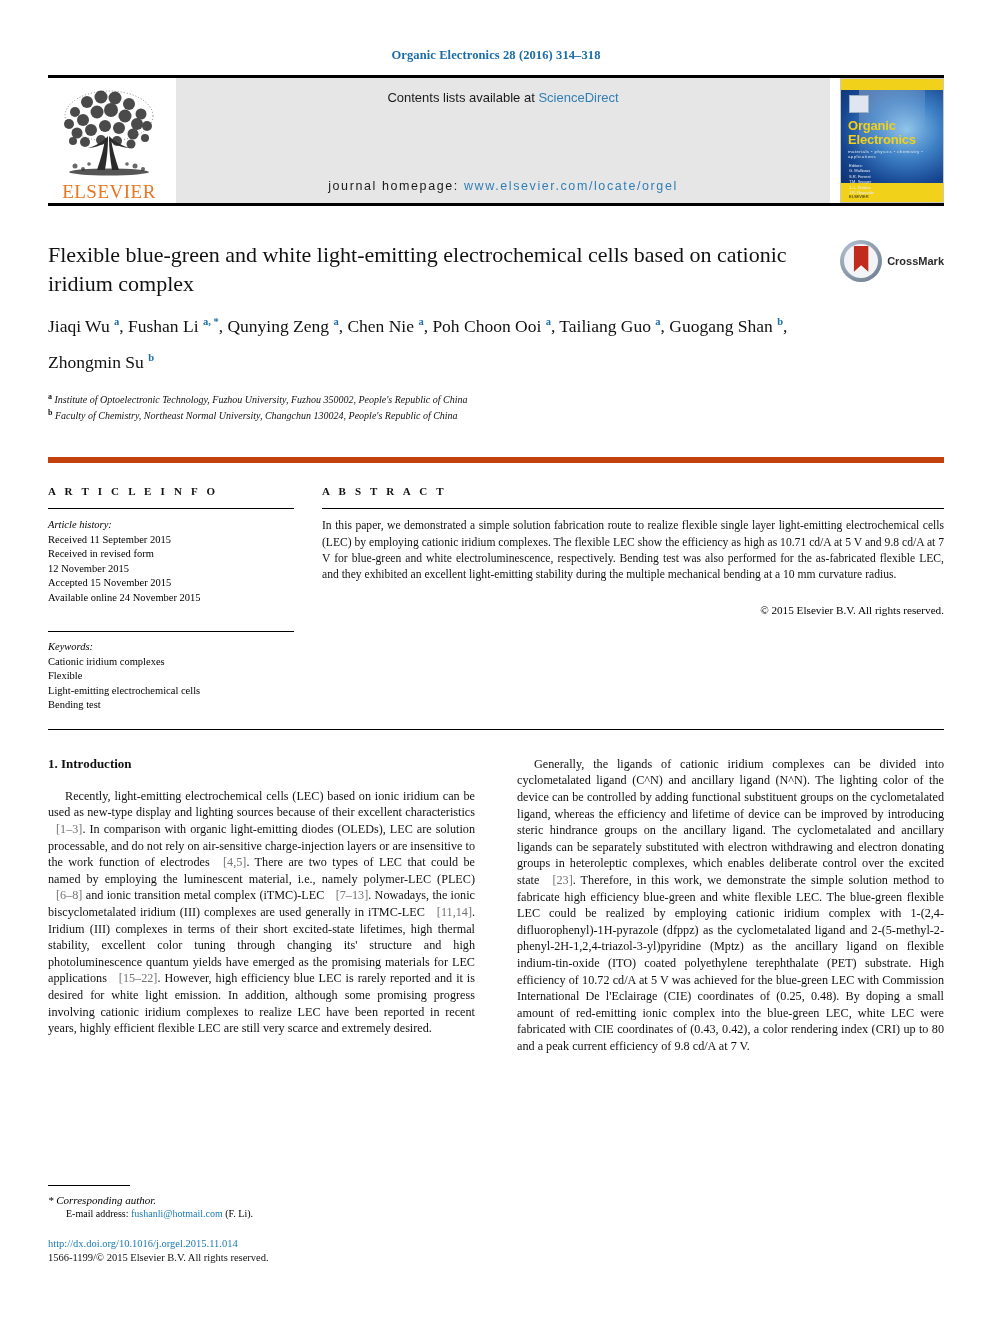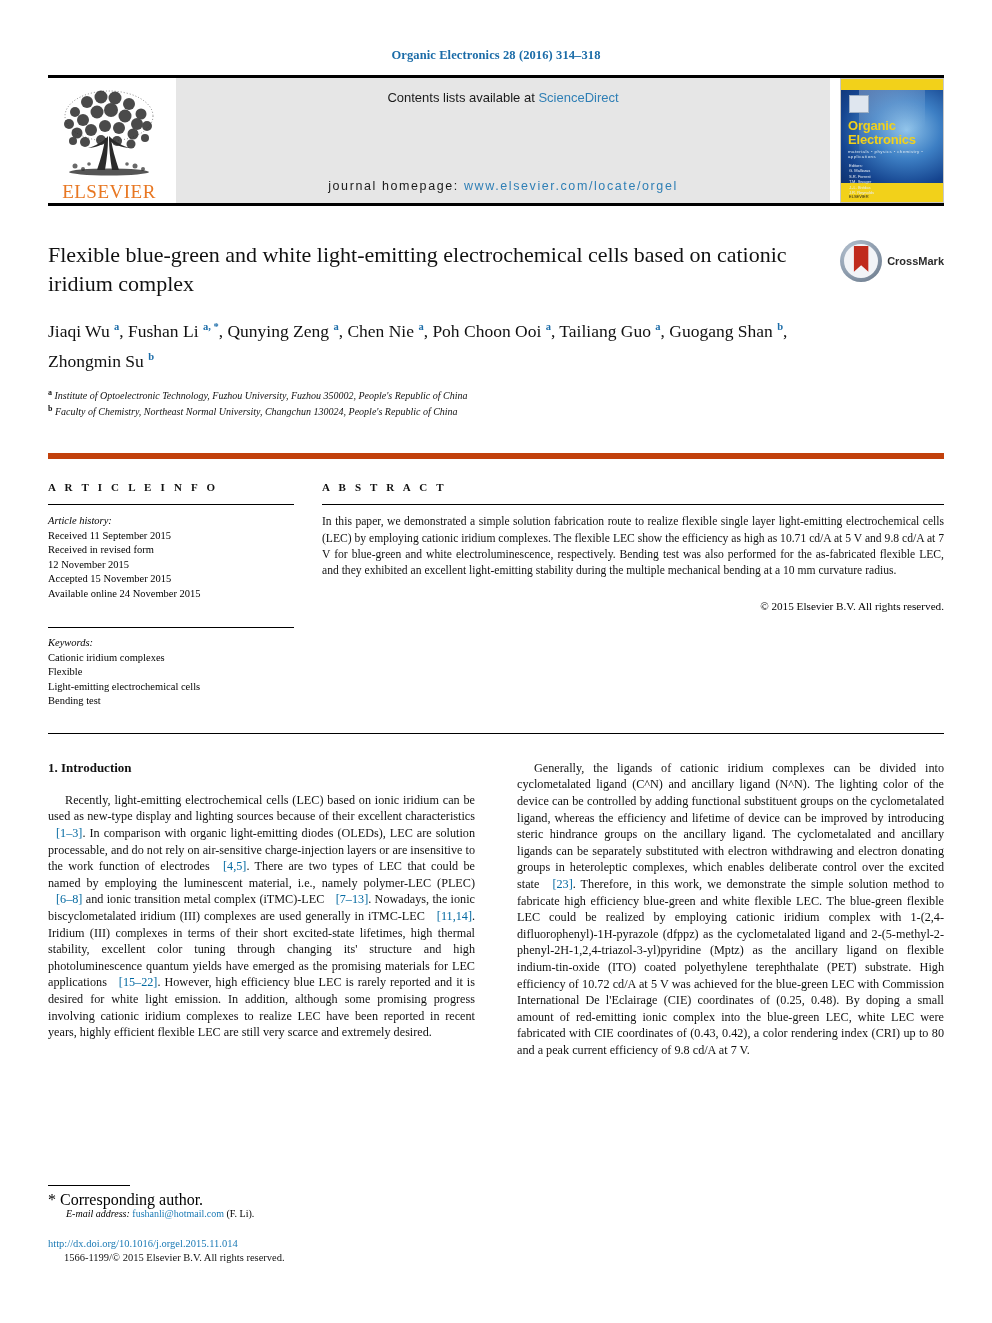--- a/index.html
+++ b/index.html
@@ -122,21 +122,21 @@
   }
   .cm-inner { width: 34px; height: 34px; border-radius: 50%; background:#f2f4f7; position:relative; overflow:hidden; }
   .cm-ribbon {
     position:absolute; left:50%; transform:translateX(-50%); top:2px;
     width:15px; height:26px; background:#c02b1d;
     clip-path: polygon(0 0, 100% 0, 100% 100%, 50% 74%, 0 100%);
   }
   .cm-text { font-family:"Liberation Sans", sans-serif; font-size:11px; font-weight:bold; color:#2b2b2b; }
 
   .authors {
-    margin-top: 16px; font-size: 17.5px; line-height: 26px; color: #111;
+    margin-top: 8px; font-size: 17.5px; line-height: 31px; color: #111;
   }
   .authors sup { color: #1b6ca8; font-size: 10.5px; font-weight: bold; vertical-align: super; }
   .affils { margin-top: 12px; font-size: 10px; line-height: 13.5px; font-style: italic; color:#111; }
   .affils sup { font-style: normal; font-weight: bold; vertical-align: super; font-size: 8px; }
 
   
   .info-wrap { margin-top: 34px; border-top: 6px solid #c2410c; padding-top: 0; }
   .info-cols { display: flex; gap: 28px; padding-top: 22px; }
   .col-info { width: 246px; flex: 0 0 246px; }
   .col-abstract { flex: 1 1 auto; }
@@ -148,43 +148,43 @@
   .hist-label, .kw-label { font-style: italic; font-size: 10.5px; line-height: 14.5px; }
   .hist-line, .kw-line { font-size: 10.5px; line-height: 14.5px; }
   .kw-block { margin-top: 26px; }
   .kw-block .hr-thin { margin-bottom: 8px; }
   .abstract-body {
     font-size: 11.6px; line-height: 16.2px; text-align: justify; color: #111;
   }
   .copyright { text-align: right; font-size: 11.2px; margin-top: 21px; }
 
   
-  .body-wrap { margin-top: 24px; border-top: 1px solid #000; padding-top: 26px; }
+  .body-wrap { margin-top: 16px; border-top: 1px solid #000; padding-top: 26px; }
   .body-cols { display: flex; gap: 42px; }
   .bcol { flex: 1 1 0; }
   .body-h {
     font-size: 13px; font-weight: bold; margin: 0 0 16px 0; color:#111;
   }
   .para {
     font-size: 12.2px; line-height: 16.6px; text-align: justify;
     text-indent: 17px; margin: 0; color:#111;
   }
-  a.cite, .cite { color: #0369a1; text-decoration: none; padding-left: 8px; }
+  a.cite, .cite { color: #737373; text-decoration: none; padding-left: 8px; }
 
   
   .footer {
     position: absolute; left: 48px; bottom: 58px; width: 420px;
   }
   .foot-rule { width: 82px; border-bottom: 1px solid #000; margin-bottom: 7px; }
-  .foot-corr { font-size: 16px; line-height: 14px; padding-left: 10px; text-indent: -10px; }
+  .foot-corr { font-size: 11px; line-height: 14px; padding-left: 10px; text-indent: -10px; font-style: italic; }
   .foot-email { font-size: 10px; line-height: 14px; padding-left: 18px; }
-  .foot-email .lbl { font-style: italic; }
+  .foot-email .lbl { }
   .foot-email .mail { color: #1b7ab5; }
   .doi { margin-top: 16px; font-size: 10.5px; color: #1b7ab5; line-height: 14px; }
-  .issn { font-size: 10.5px; line-height: 14px; color:#111;margin-left:16px; }
+  .issn { font-size: 10.5px; line-height: 14px; color:#111; }
 </style>
 </head>
 <body>
 
 <div class="page">
 
   <div class="running-head">Organic Electronics 28 (2016) 314–318</div>
 
   <div class="masthead">
 

